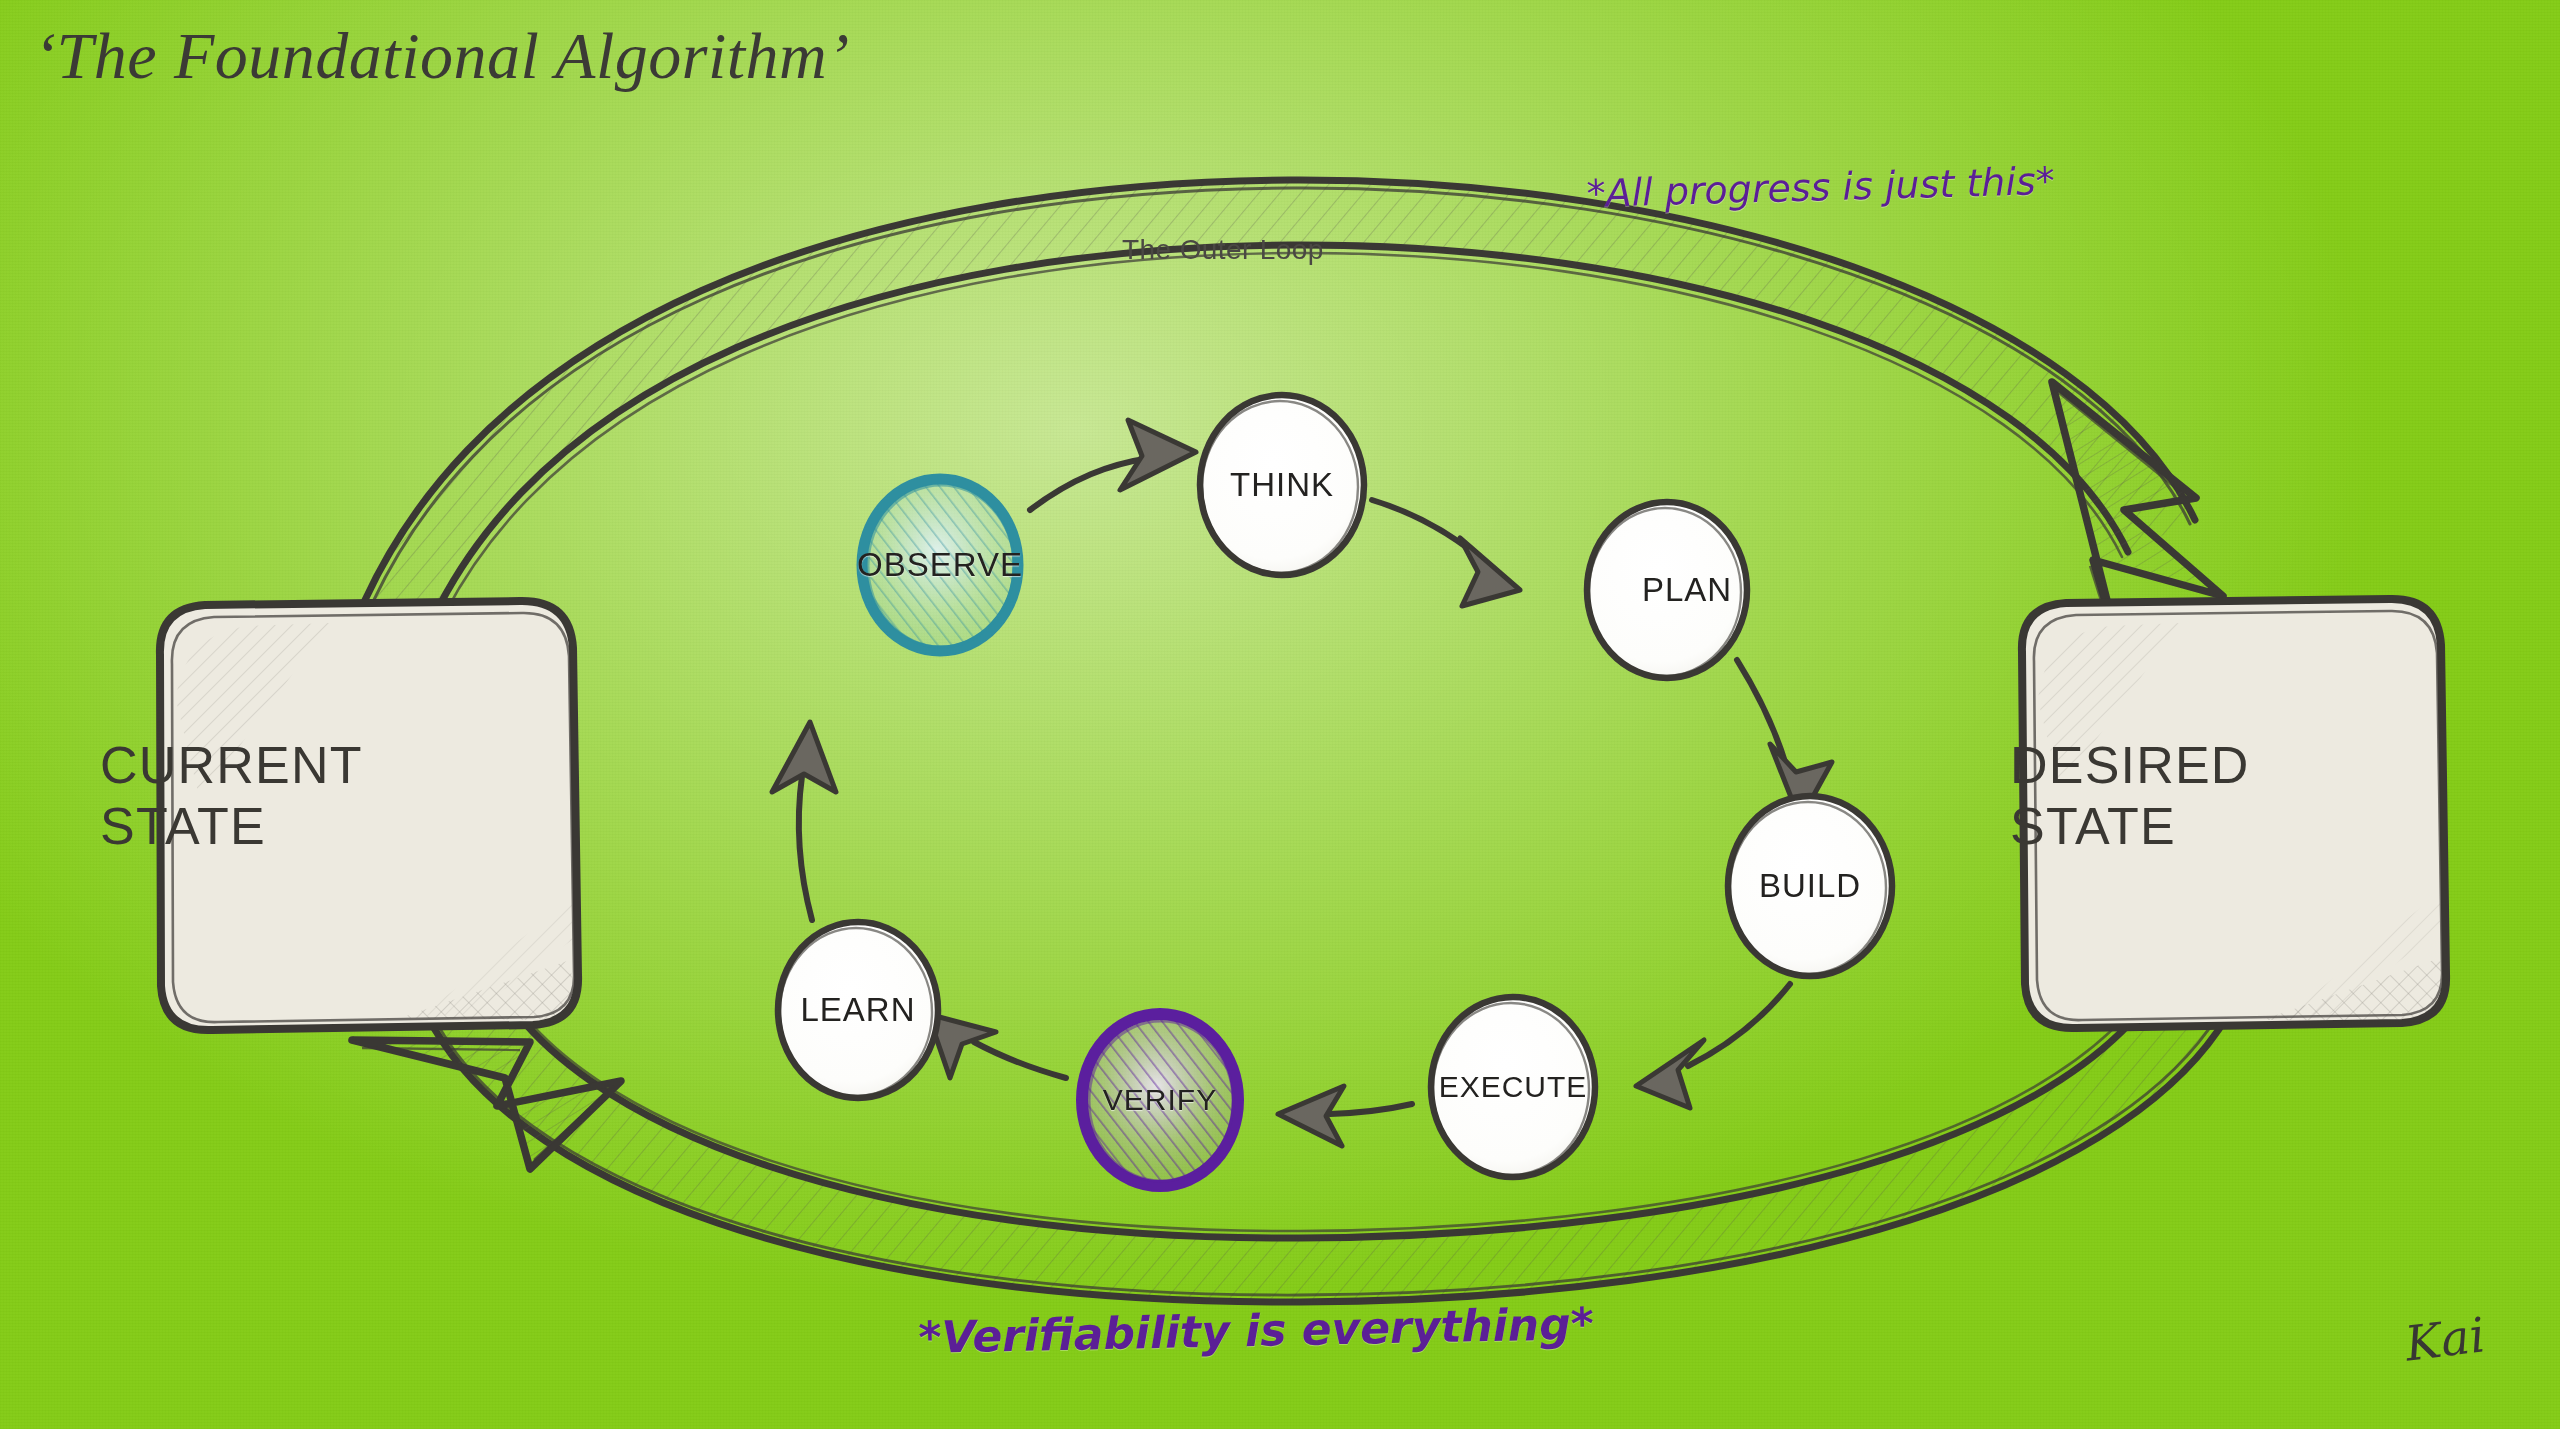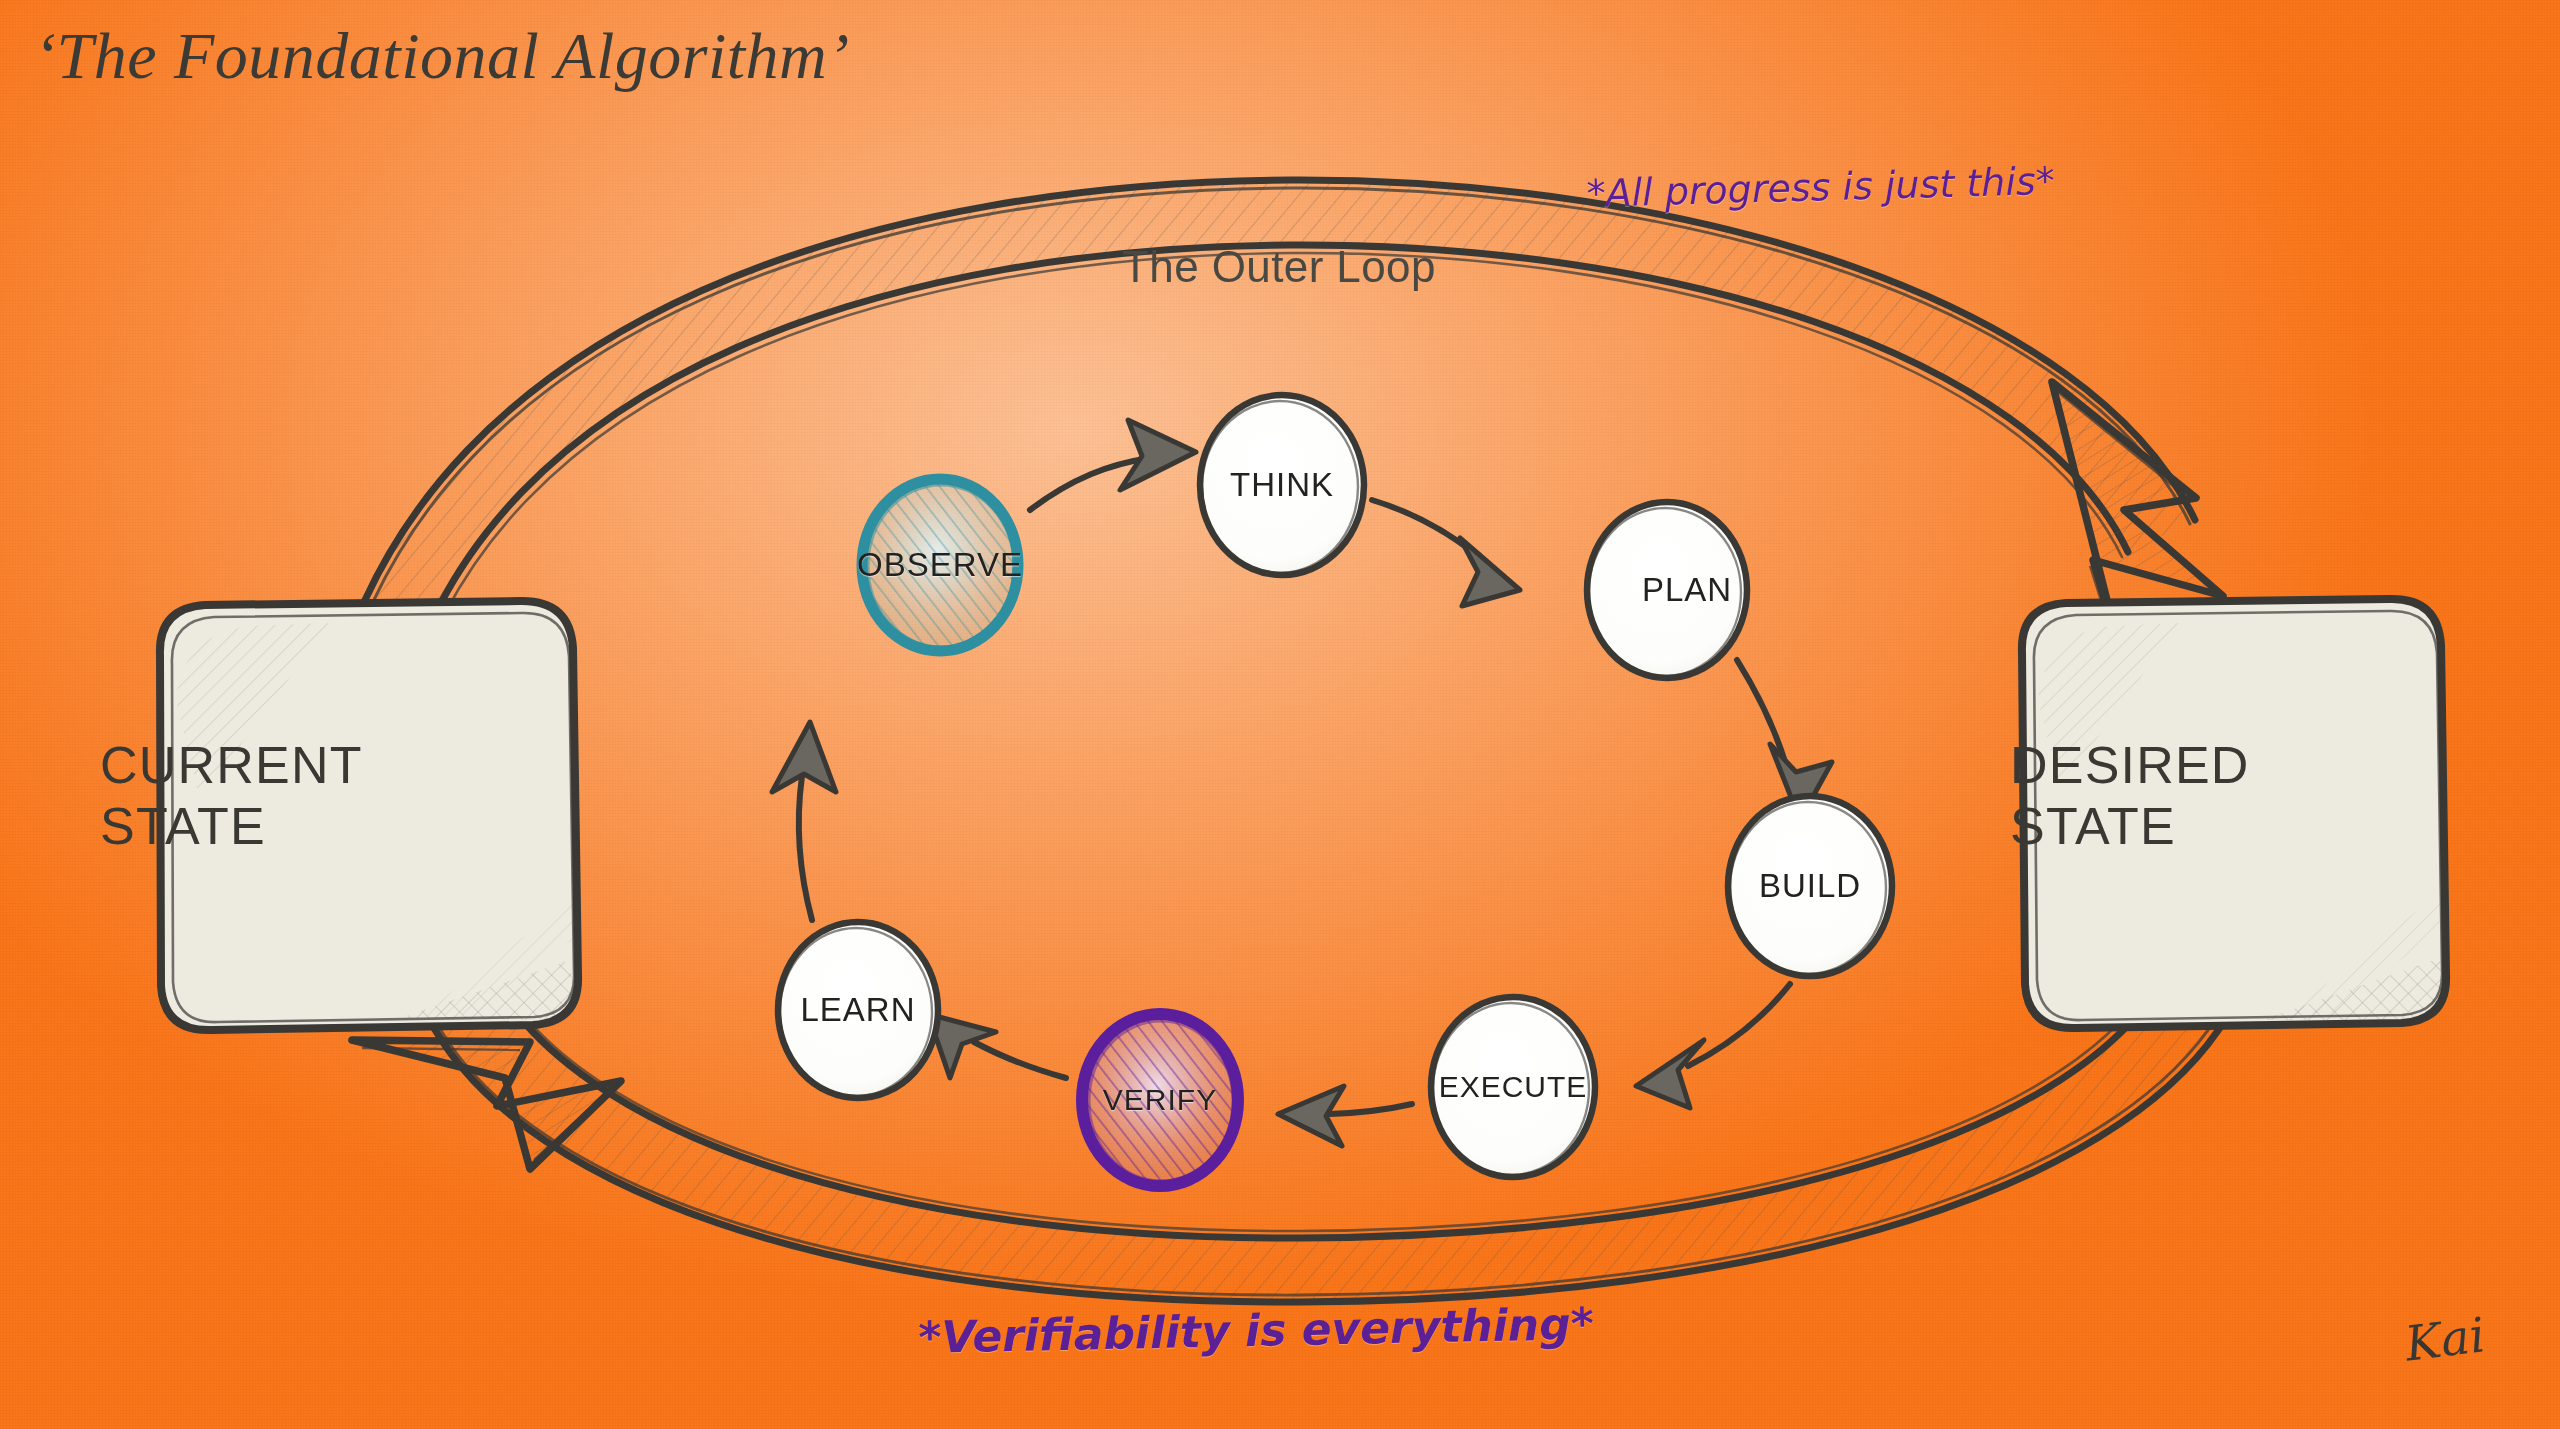--- a/index.html
+++ b/index.html
@@ -5,21 +5,21 @@
 <style>
   html, body {
     margin: 0;
     padding: 0;
     background: #e9e6db;
   }
   #canvas {
     position: relative;
     width: 2560px;
     height: 1429px;
-    background: #f97316;
+    background: #84cc16;
     overflow: hidden;
     font-family: "Liberation Sans", sans-serif;
   }
   
   #paper-grain {
     position: absolute;
     inset: 0;
     pointer-events: none;
     background-image:
       repeating-linear-gradient(0deg, rgba(0,0,0,0.014) 0px, rgba(0,0,0,0.014) 1px, rgba(255,255,255,0.01) 1px, rgba(255,255,255,0.01) 3px),
@@ -68,22 +68,22 @@
     left: 918px; top: 1312px;
     font-size: 44px;
     font-weight: bold;
     transform: rotate(-1.2deg);
     transform-origin: left top;
     text-shadow: 0 1px 0 rgba(255,255,255,0.3);
   }
 
   
   #outer-loop-label {
-    left: 1122px; top: 242px;
-    font-size: 44px;
+    left: 1122px; top: 234px;
+    font-size: 28px;
     color: #4a4843;
     letter-spacing: 0.4px;
     text-align: right;
   }
 
   
   .state-label {
     position: absolute;
     z-index: 5;
     font-size: 52px;

